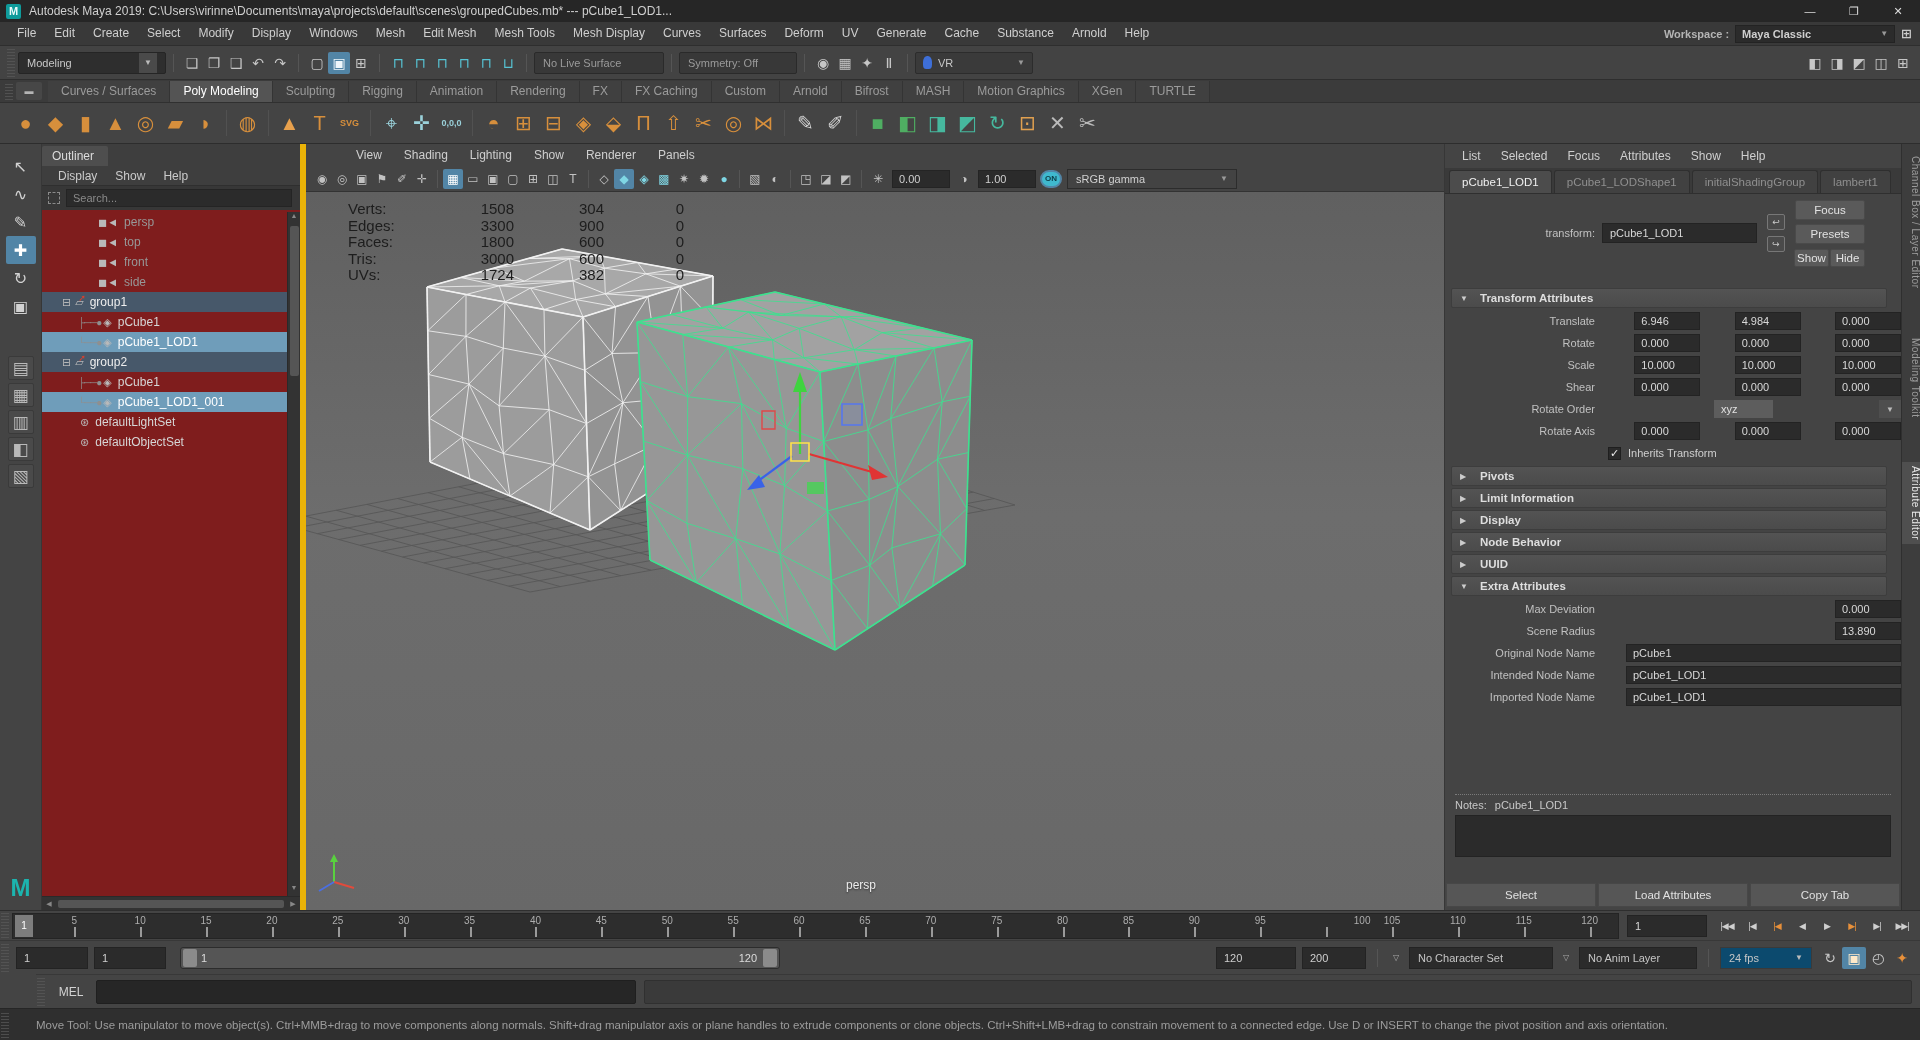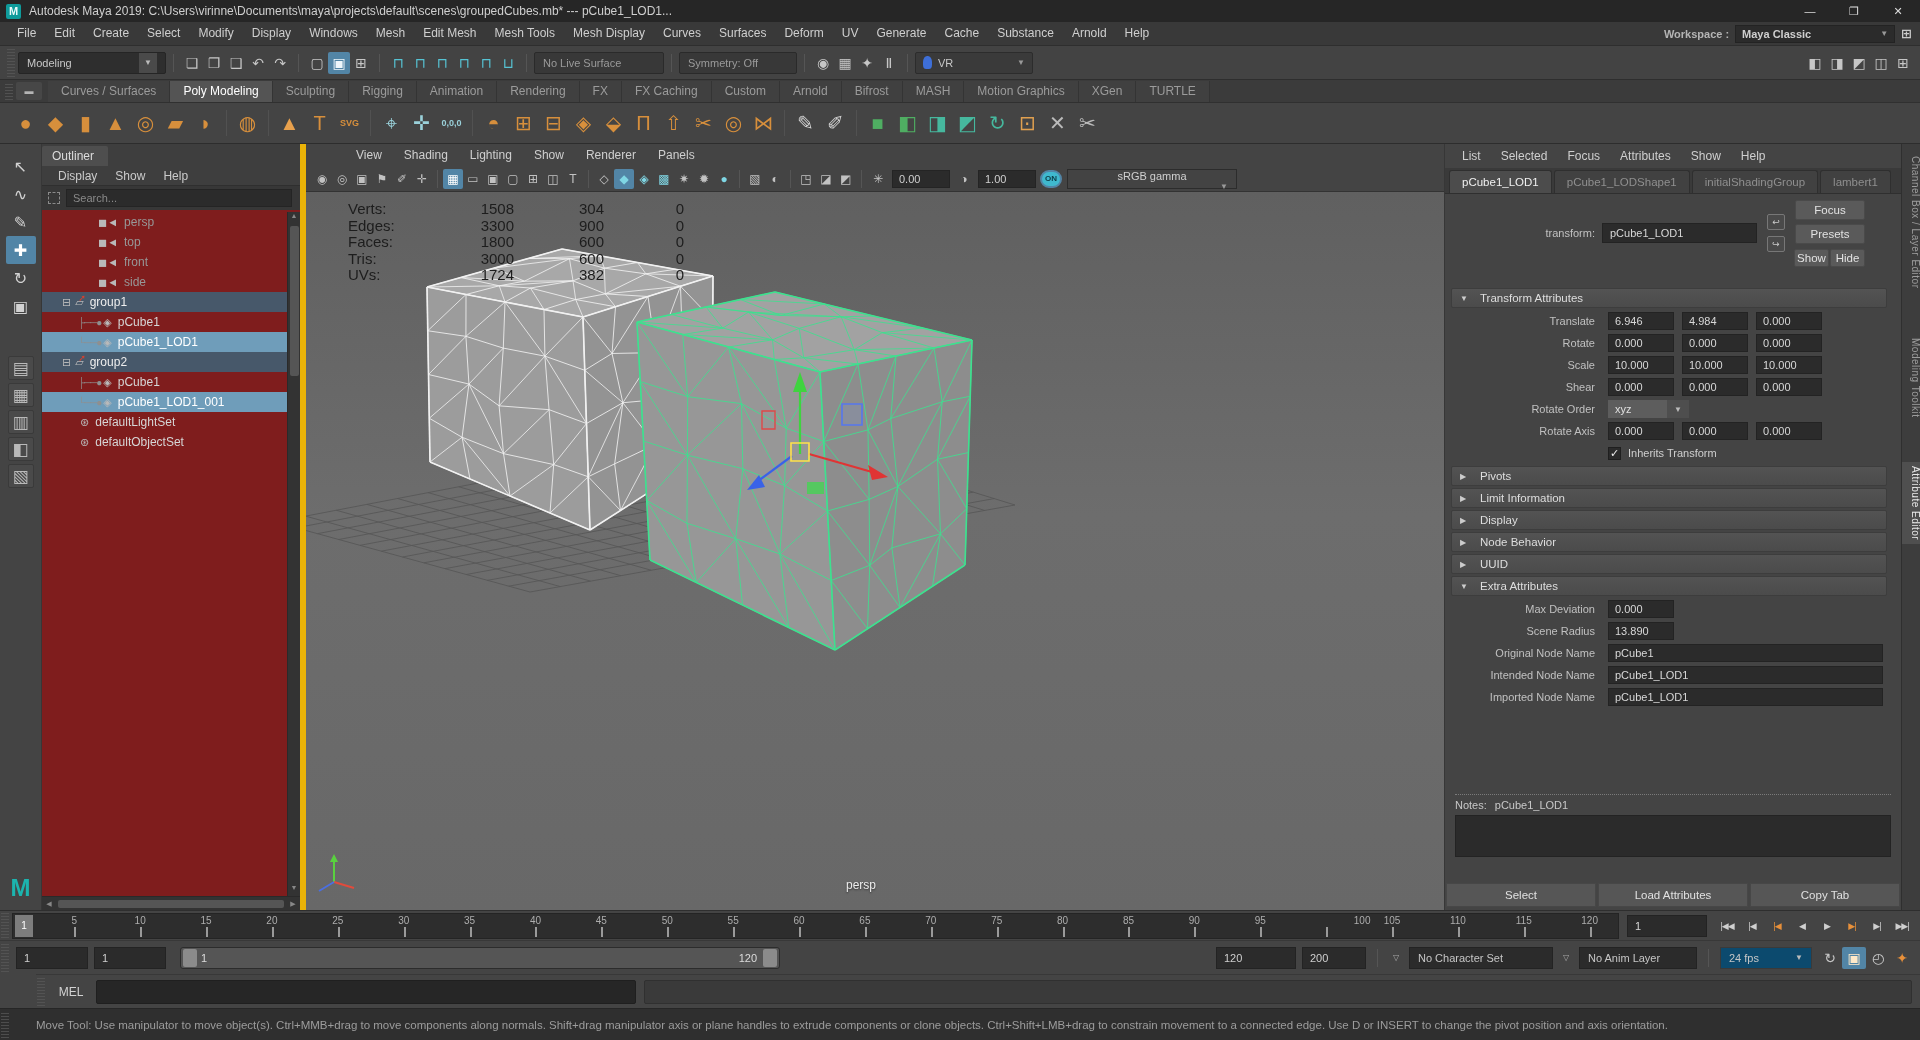--- a/index.html
+++ b/index.html
@@ -106,21 +106,21 @@
   #vp-toolbar { height:26px; display:flex; align-items:center; padding:0 6px; gap:1px; border-bottom:1px solid #333; }
   .vpt-ic { width:20px; height:20px; display:flex; align-items:center; justify-content:center; color:#c2c2c2;
     font-size:12px; border-radius:2px; }
   .vpt-ic.hl { background:#5285a6; color:#fff; }
   .vpt-ic.cyan { color:#7fd6e4; }
   .vpt-field { background:#2b2b2b; border:1px solid #242424; width:58px; height:18px; color:#d0d0d0;
     display:flex; align-items:center; padding:0 6px; margin:0 3px; }
   .vpt-on { width:22px; height:18px; background:#3fb9cf; color:#0b3c46; font-size:8px; font-weight:bold;
     border-radius:9px; display:flex; align-items:center; justify-content:center; margin-right:4px; border:2px solid #5285a6; }
   .vpt-dd { background:#434343; border:1px solid #2c2c2c; width:170px; height:20px; display:flex; align-items:center;
-    padding:0 8px; color:#d0d0d0;flex-direction:column; }
+    padding:0 8px; color:#d0d0d0; }
   #vp-canvas { flex:1; position:relative; background:linear-gradient(180deg,#606060,#6d6d6d 45%,#686868); overflow:hidden; }
   #scene { position:absolute; inset:0; }
   #hud { position:absolute; left:42px; top:8px; font-weight:normal; color:#1d1d1d; font-size:15px; }
   .hud-row { display:flex; height:16.5px; }
   .hud-row span:nth-child(1){ width:82px; }
   .hud-row span:nth-child(2){ width:84px; text-align:right; }
   .hud-row span:nth-child(3){ width:90px; text-align:right; }
   .hud-row span:nth-child(4){ width:80px; text-align:right; }
   #persp-label { position:absolute; left:540px; bottom:18px; color:#ececec; font-size:12px; text-shadow:0 1px 2px rgba(0,0,0,.55); }
 
@@ -137,22 +137,22 @@
   #ae-transform-field { position:absolute; left:157px; top:29px; width:155px; height:20px; background:#2b2b2b;
     border:1px solid #232323; color:#d8d8d8; display:flex; align-items:center; padding:0 7px; }
   .ae-mini { position:absolute; left:322px; width:18px; height:16px; border:1px solid #777; border-radius:2px;
     color:#ccc; font-size:9px; display:flex; align-items:center; justify-content:center; background:#4a4a4a; }
   .ae-btn { position:absolute; background:#5a5a5a; border:1px solid #4a4a4a; border-radius:2px; color:#e2e2e2;
     display:flex; align-items:center; justify-content:center; font-size:11.5px; }
   #ae-scroll { flex:1; overflow:hidden; padding-top:4px; }
   .ae-section-h { height:20px; margin:2px 14px 2px 6px; background:linear-gradient(180deg,#535353,#4b4b4b);
     border:1px solid #3d3d3d; border-radius:2px; display:flex; align-items:center; padding:0 8px; gap:10px; }
   .ae-section-h .tri { font-size:8px; color:#ccc; width:10px; }
-  .ae-section-h .t { font-weight:normal; color:#dedede; font-size:11.5px; }
-  .ae-row { height:22px; display:flex; align-items:center; }
+  .ae-section-h .t { font-weight:bold; color:#dedede; font-size:11.5px; }
+  .ae-row { height:22px; display:flex; align-items:center;justify-content:space-between; }
   .ae-label { width:150px; text-align:right; color:#c0c0c0; padding-right:0; }
   .ae-num { width:66px; height:18px; background:#2b2b2b; border:1px solid #232323; color:#d8d8d8;
     display:flex; align-items:center; padding:0 6px; margin-left:8px; }
   .ae-num.first { margin-left:13px; }
   .ae-wide { width:275px; }
   .ae-ddv { margin-left:13px; width:59px; height:18px; background:#5d5d5d; color:#e0e0e0; display:flex;
     align-items:center; padding:0 7px; }
   .ae-ddb { width:22px; height:18px; background:#4e4e4e; display:flex; align-items:center; justify-content:center;
     font-size:8px; color:#bbb; }
   .ae-check { margin-left:163px; display:flex; align-items:center; gap:7px; color:#cfcfcf; }

